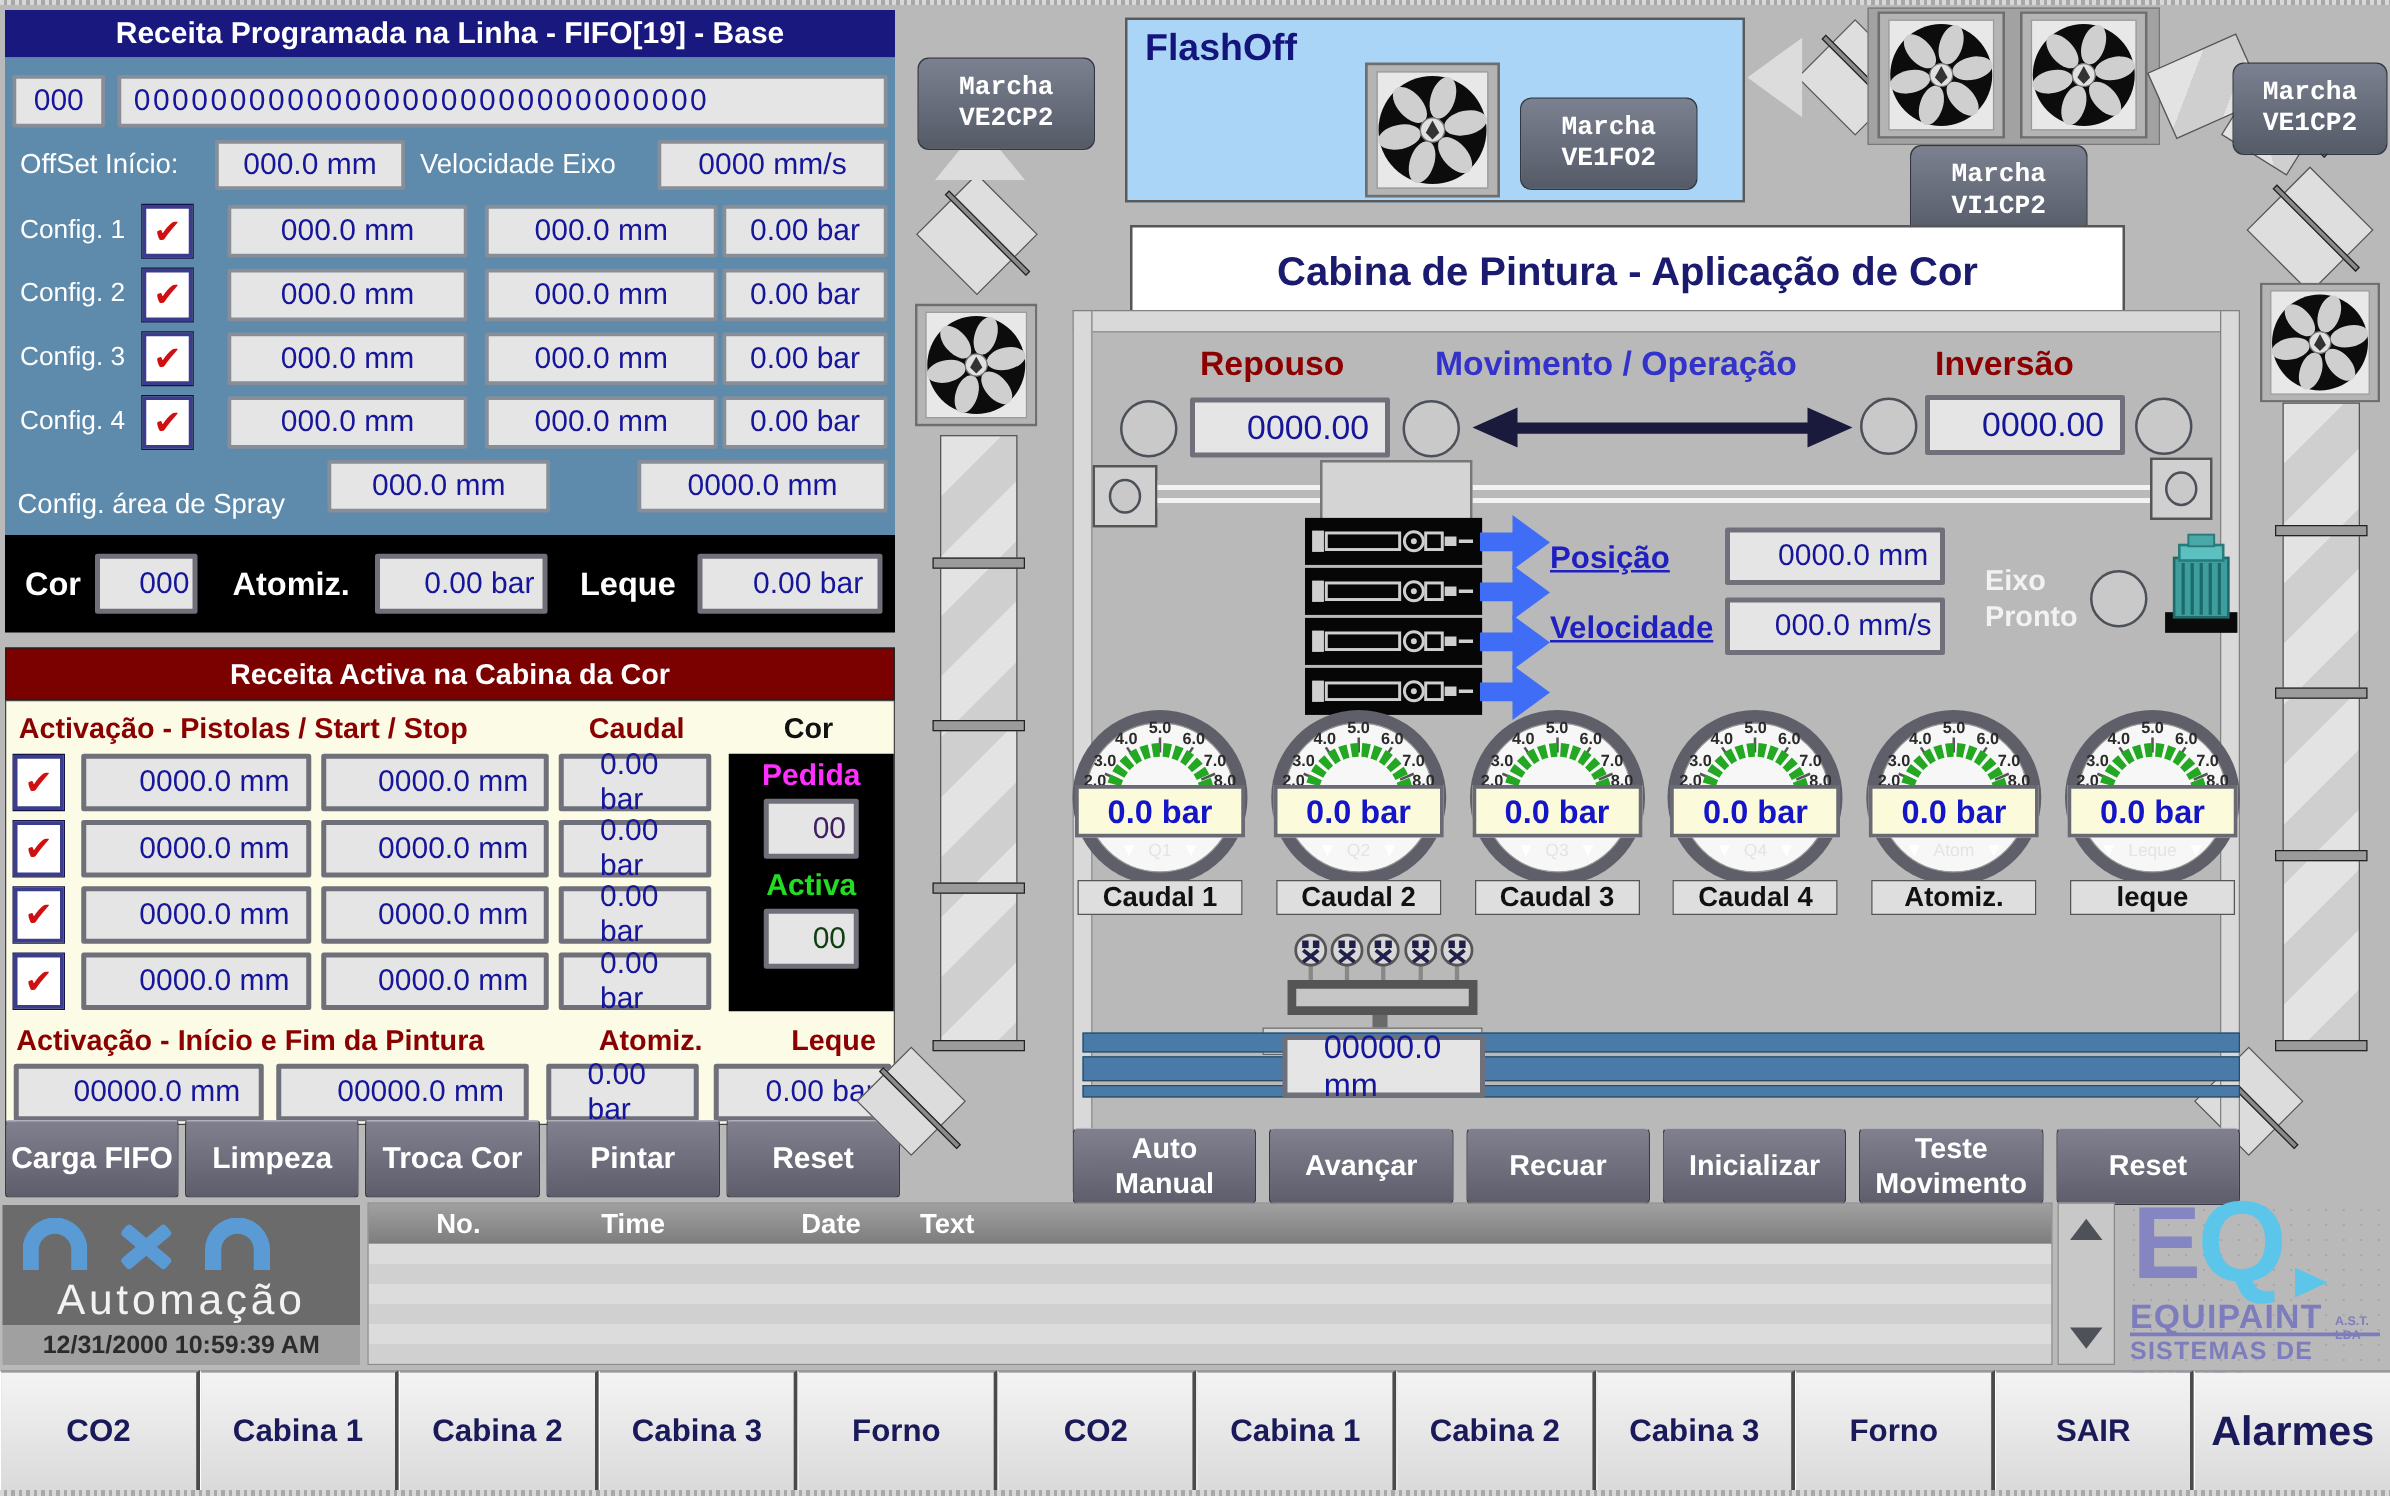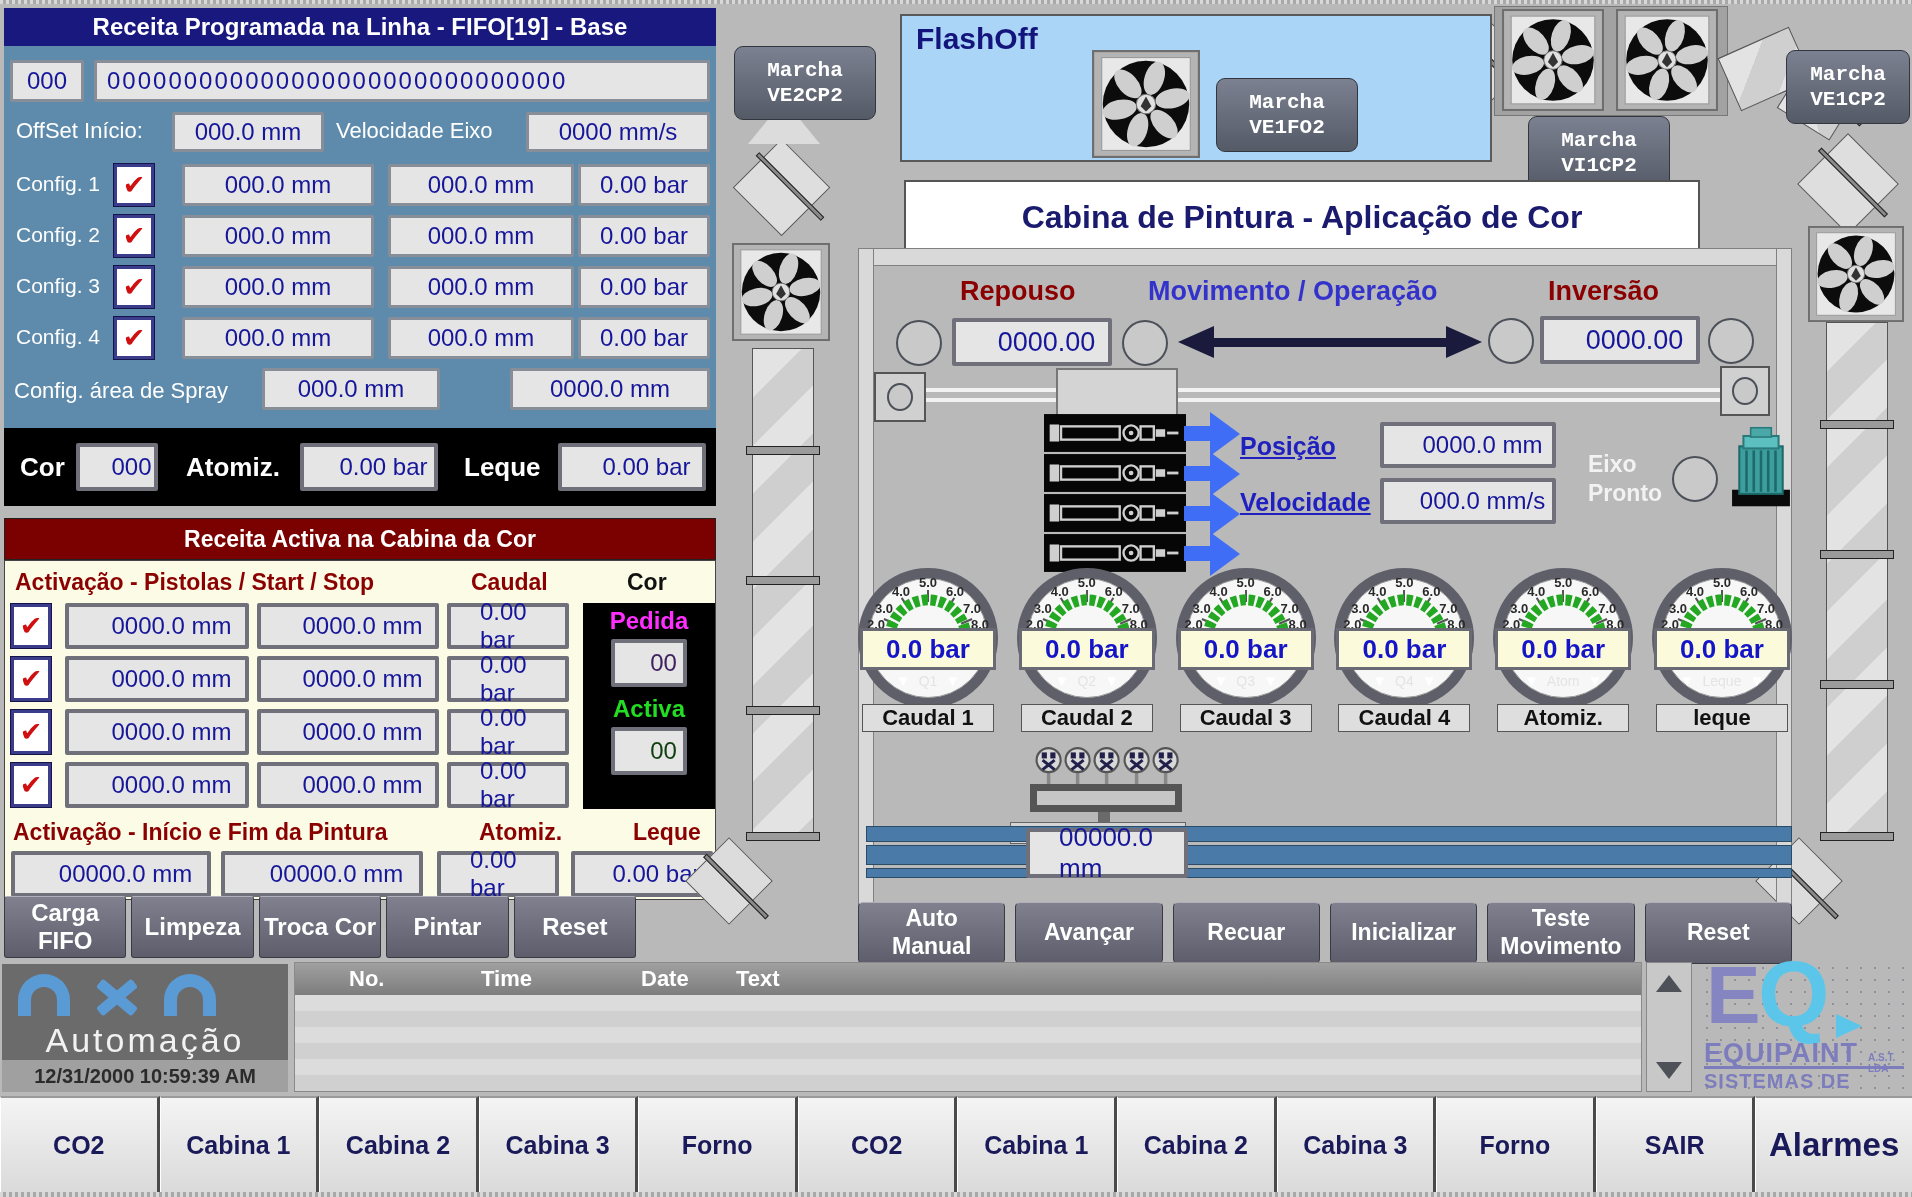--- a/index.html
+++ b/index.html
@@ -43,21 +43,21 @@
        font-weight:bold;display:flex;align-items:center;justify-content:center;border:1px solid #222;box-sizing:border-box;}
   .ar-panel{left:0;top:552px;width:712px;height:340px;background:#FBFBE6;border:1px solid #444;box-sizing:border-box;}
   .redlbl{position:absolute;color:#8B0000;font-weight:bold;font-size:23px;}
   .ar-rows{position:absolute;left:0;top:42px;width:576px;}
   .ar-row{position:relative;height:46px;margin-bottom:7px;}
   .ar-row .chk{left:6px;top:1px;width:40px;height:44px;}
   .ar-row .f1{left:60px;top:0;width:184px;height:46px;}
   .ar-row .f2{left:252px;top:0;width:182px;height:46px;}
   .ar-row .f3{left:442px;top:0;width:122px;height:46px;}
   .ar-corbox{position:absolute;left:578px;top:42px;width:132px;height:206px;background:#000;}
-  .left-btns{left:0;top:888px;width:632px;height:62px;display:flex;gap:5px;}
+  .left-btns{left:0;top:888px;width:716px;height:62px;display:flex;gap:5px;}
   .left-btns .btn-dark{flex:1;font-size:24px;border-radius:3px;}
   
   .duct{position:absolute;background:repeating-linear-gradient(135deg,#e3e3e3 0 34px,#cfcfcf 34px 68px);
         border:1px solid #555;box-sizing:border-box;}
   .flange{position:absolute;background:#9b9b9b;border:1px solid #222;box-sizing:border-box;}
   .diamond-wrap{position:absolute;}
   .diamond{position:absolute;left:14%;top:14%;width:72%;height:72%;background:#dedede;
         border:1.5px solid #555;transform:rotate(45deg);box-sizing:border-box;}
   .rod{position:absolute;background:#8a8a8a;border:1px solid #222;transform:rotate(45deg);box-sizing:border-box;}
   .elbow{position:absolute;}
@@ -235,21 +235,21 @@
           </div>
 
           <div class="cfg-row">
             <span class="cfg-lbl">Config. 4</span>
             <span class="chk"></span>
             <span class="fld f1">000.0 mm</span>
             <span class="fld f2">000.0 mm</span>
             <span class="fld f3">0.00 bar</span>
           </div>
         </div>
-      <span class="wlbl" style="left:10px;top:332px">Config. área de Spray</span>
+      <span class="wlbl" style="left:10px;top:344px">Config. área de Spray</span>
       <div class="fld" style="left:258px;top:322px;width:178px;height:42px">000.0 mm</div>
       <div class="fld" style="left:506px;top:322px;width:200px;height:42px">0000.0 mm</div>
     </div>
     <div class="abs lp-black">
       <span class="blk-lbl" style="left:16px">Cor</span>
       <div class="fld fld2" style="left:72px;top:15px;width:82px;height:48px">000</div>
       <span class="blk-lbl" style="left:182px">Atomiz.</span>
       <div class="fld fld2" style="left:296px;top:15px;width:138px;height:48px">0.00 bar</div>
       <span class="blk-lbl" style="left:460px">Leque</span>
       <div class="fld fld2" style="left:554px;top:15px;width:148px;height:48px">0.00 bar</div>
@@ -359,21 +359,21 @@
   <div class="flange" style="left:1820px;top:550px;width:74px;height:9px"></div>
   <div class="flange" style="left:1820px;top:680px;width:74px;height:9px"></div>
   <div class="flange" style="left:1820px;top:832px;width:74px;height:9px"></div>
   <div class="elbow" style="left:1756px;top:838px;width:100px;height:100px">
     <div class="sq"></div>
       <div class="rod" style="left:6px;top:46px;width:88px;height:5px"></div>
   </div>
 
   <div class="btn-marcha" style="left:734px;top:46px;width:140px;height:72px">Marcha
 VE2CP2</div>
-  <div class="abs" style="left:900px;top:14px;width:592px;height:148px;background:#ABD5F6;border:2px solid #5a5a5a;box-sizing:border-box">
+  <div class="abs" style="left:900px;top:14px;width:496px;height:148px;background:#ABD5F6;border:2px solid #5a5a5a;box-sizing:border-box">
     <span style="position:absolute;left:14px;top:6px;color:#14147d;font-size:30px;font-weight:bold">FlashOff</span>
     <svg style="position:absolute;left:190px;top:32px;width:108px;height:112px">
         <use href="#sym-fan"></use>
       </svg>
   </div>
   <div class="btn-marcha" style="left:1216px;top:78px;width:140px;height:72px">Marcha
 VE1FO2</div>
   <div class="btn-marcha" style="left:1528px;top:116px;width:140px;height:72px">Marcha
 VI1CP2</div>
   <div class="btn-marcha" style="left:1786px;top:50px;width:122px;height:72px">Marcha

